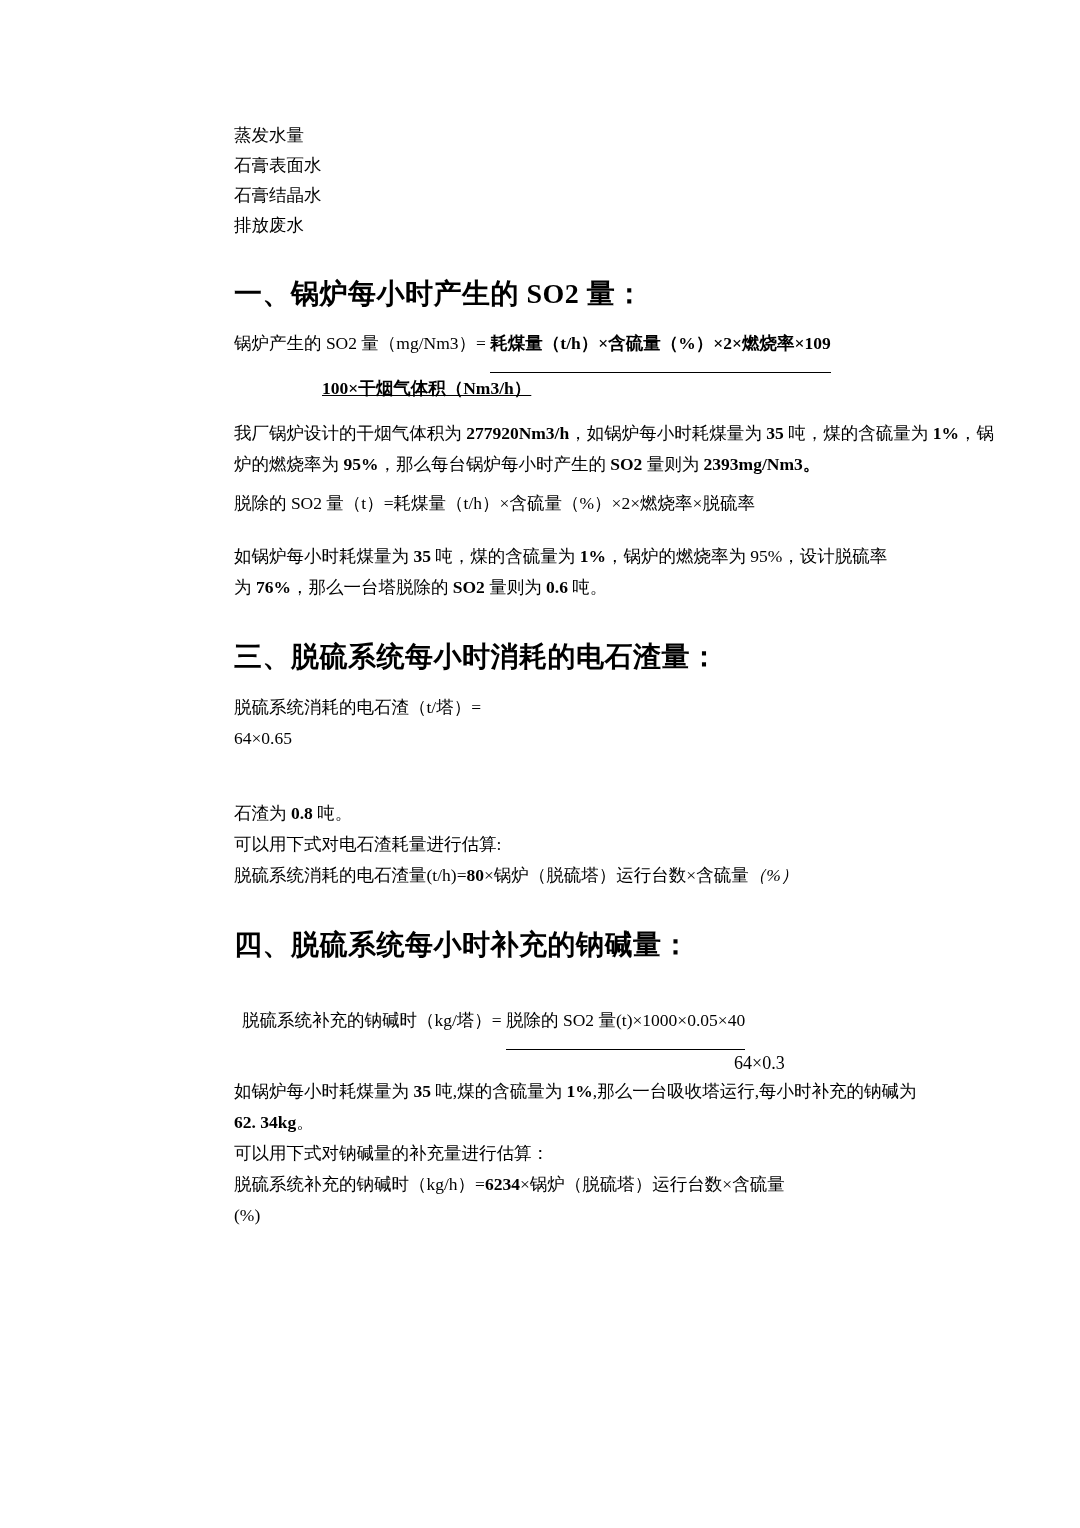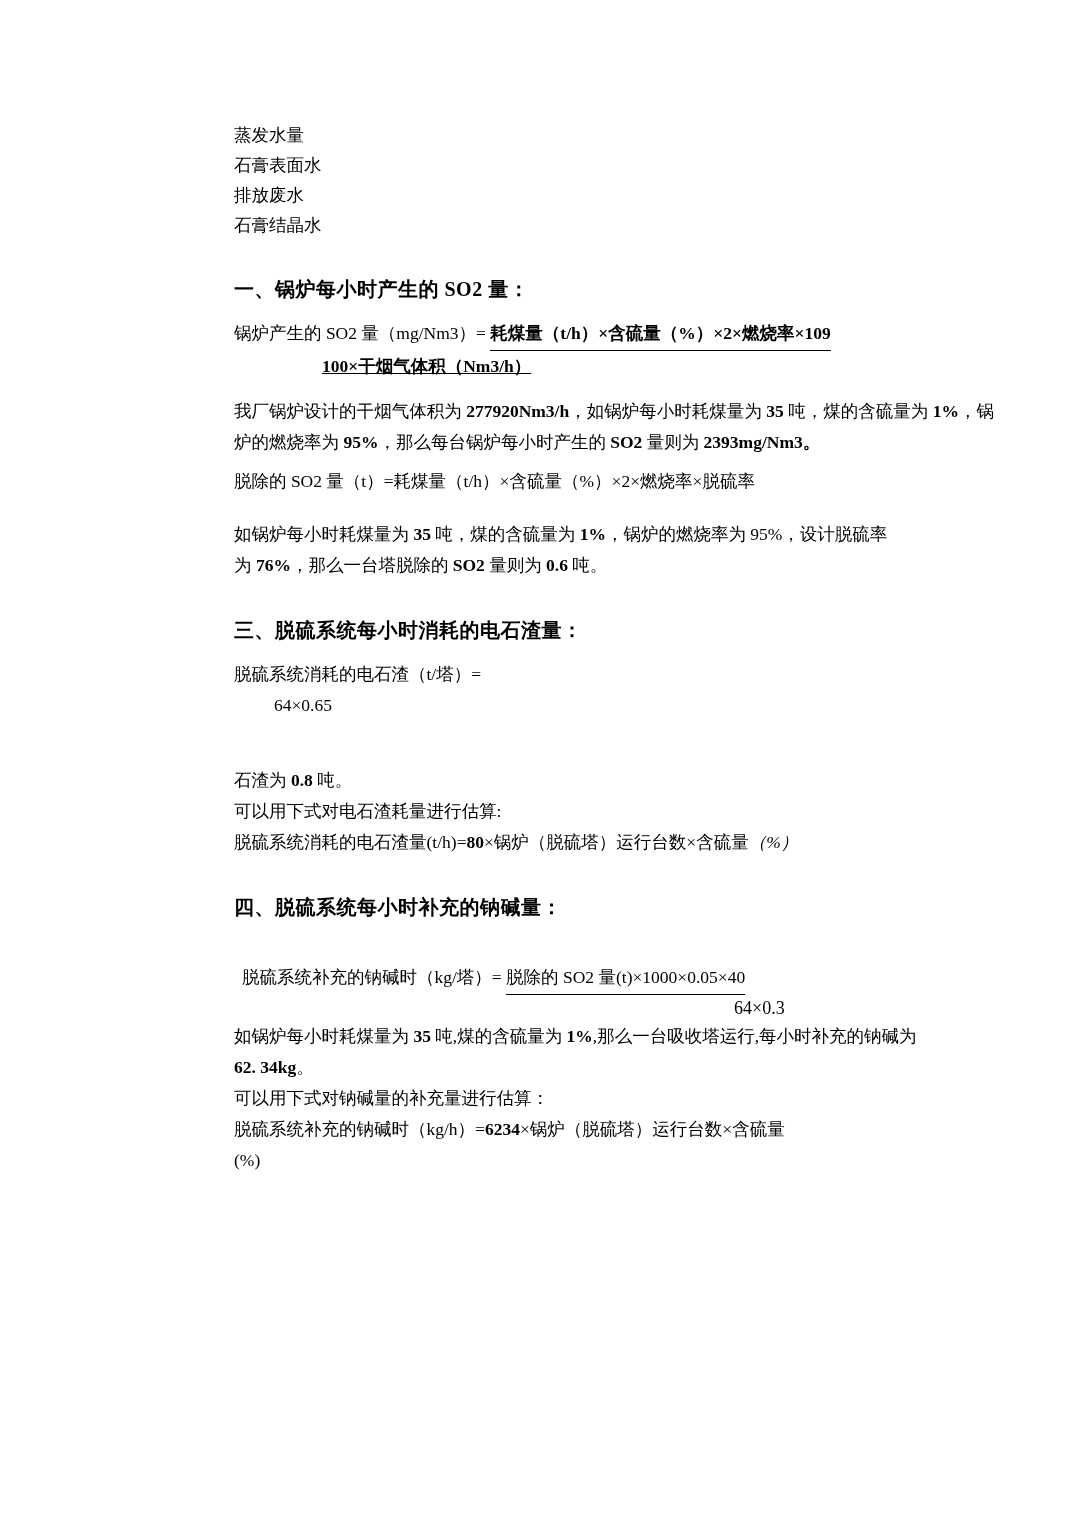--- a/index.html
+++ b/index.html
@@ -24,48 +24,47 @@
     width: 760px;
   }
   .intro-list {
     font-size: 17.5px;
     line-height: 30px;
   }
   .intro-list div {
     white-space: nowrap;
   }
   h2.section {
-    font-size: 20px;
+    font-size: 28px;
     font-weight: bold;
     margin: 36px 0 16px 0;
     letter-spacing: 0.5px;
     line-height: 1.3;
   }
   .para {
     font-size: 17.5px;
     line-height: 31px;
     margin: 0 0 8px 0;
     text-align: justify;
   }
   .para.tight { margin-bottom: 0; }
   .b { font-weight: bold; }
   .ital { font-style: italic; }
   .frac-line {
     display: inline-block;
     border-bottom: 1px solid #000;
-    padding-bottom: 1px;
+    padding-bottom: 13px;
   }
   .denom-1 {
     margin-left: 88px;
     font-size: 17.5px;
     line-height: 31px;
     text-decoration: underline;
   }
   .denom-2 {
-    margin-left: 40px;
     font-size: 17.5px;
     line-height: 31px;
   }
   .denom-3 {
     margin-left: 500px;
     font-size: 18px;
     line-height: 26px;
   }
   .spacer-sm { height: 14px; }
   .spacer-md { height: 26px; }
@@ -75,22 +74,22 @@
 </style>
 </head>
 <body>
 
 <div class="page">
   <div class="content">
 
     <div class="intro-list">
       <div>蒸发水量</div>
       <div>石膏表面水</div>
+      <div>石膏结晶水</div>
       <div>排放废水</div>
-      <div>石膏结晶水</div>
     </div>
 
     <h2 class="section">一、锅炉每小时产生的 SO2 量：</h2>
     <div class="para tight formula-block">
       <span>锅炉产生的 SO2 量（mg/Nm3）=</span>
       <span class="frac-line b">耗煤量（t/h）×含硫量（%）×2×燃烧率×109</span>
     </div>
     <div class="denom-1 b">100×干烟气体积（Nm3/h）</div>
     <div class="spacer-sm"></div>
     <p class="para">

